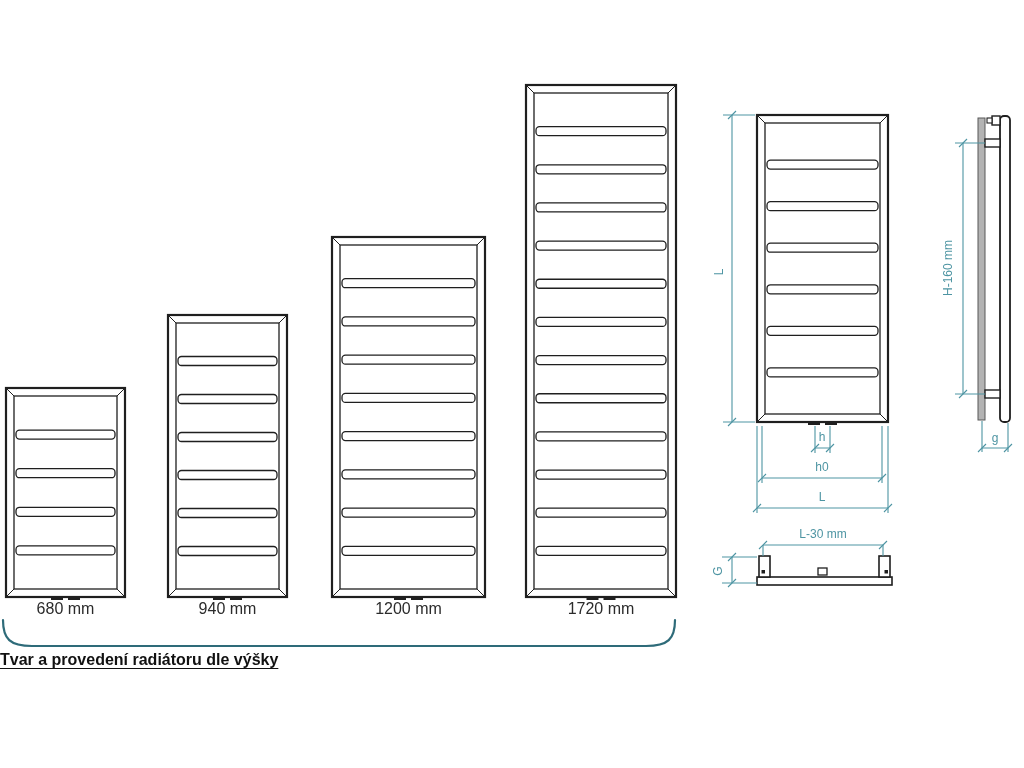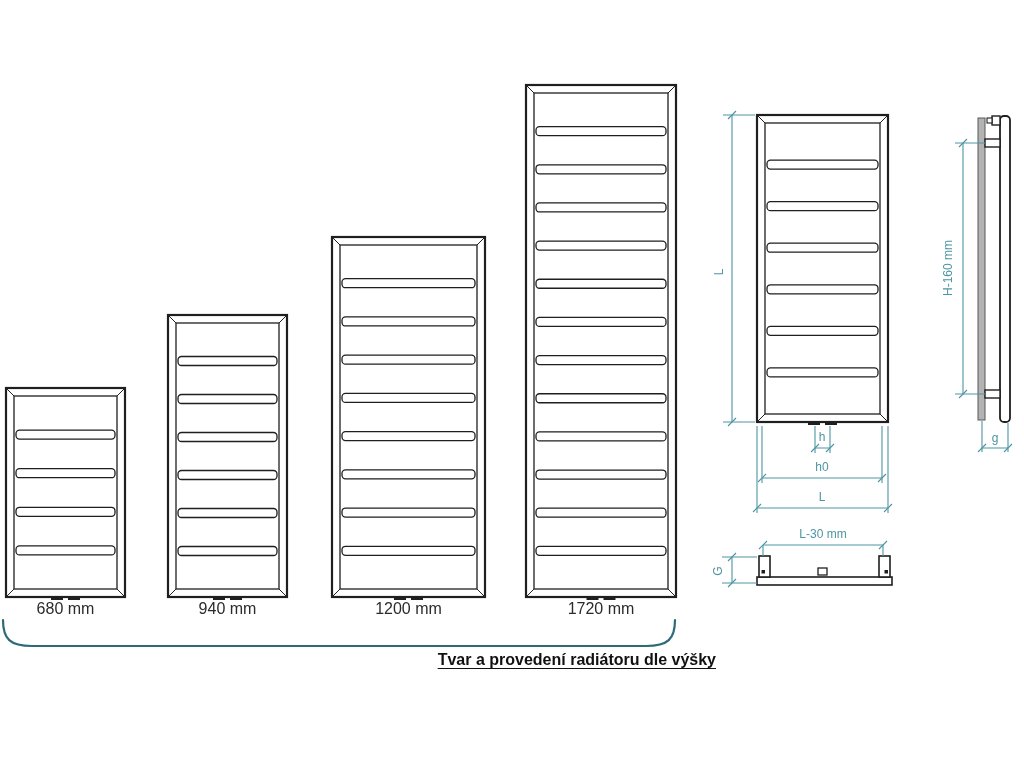--- a/index.html
+++ b/index.html
@@ -13,21 +13,21 @@
   html,body{margin:0;padding:0;background:var(--background);}
   #stage{position:relative;width:1024px;height:768px;background:var(--background);overflow:hidden;
          font-family:"Liberation Sans",sans-serif;}
   svg{position:absolute;left:0;top:0;}
   .ln{stroke:var(--line);fill:none;}
   .lnf{stroke:var(--line);fill:#ffffff;}
   .dim{stroke:var(--dimension);fill:none;stroke-width:1.1;}
   .dimtxt{fill:var(--dimension);font-family:"Liberation Sans",sans-serif;font-size:12px;text-anchor:middle;}
   .lbl{fill:var(--label_text);font-family:"Liberation Sans",sans-serif;font-size:16px;text-anchor:middle;}
   .brace{stroke:var(--brace);fill:none;stroke-width:2.2;stroke-linecap:round;}
-  #caption{position:absolute;left:0;top:651px;width:716px;text-align:right;
+  #caption{position:absolute;left:0;top:651px;width:716px;text-align:left;
            font-size:16px;font-weight:bold;color:#111;
            text-decoration:underline;text-underline-offset:3px;}
 </style>
 </head>
 <body>
 
 <div id="stage">
   <svg width="1024" height="768" viewBox="0 0 1024 768">
 
     <g id="radiators-layer">

